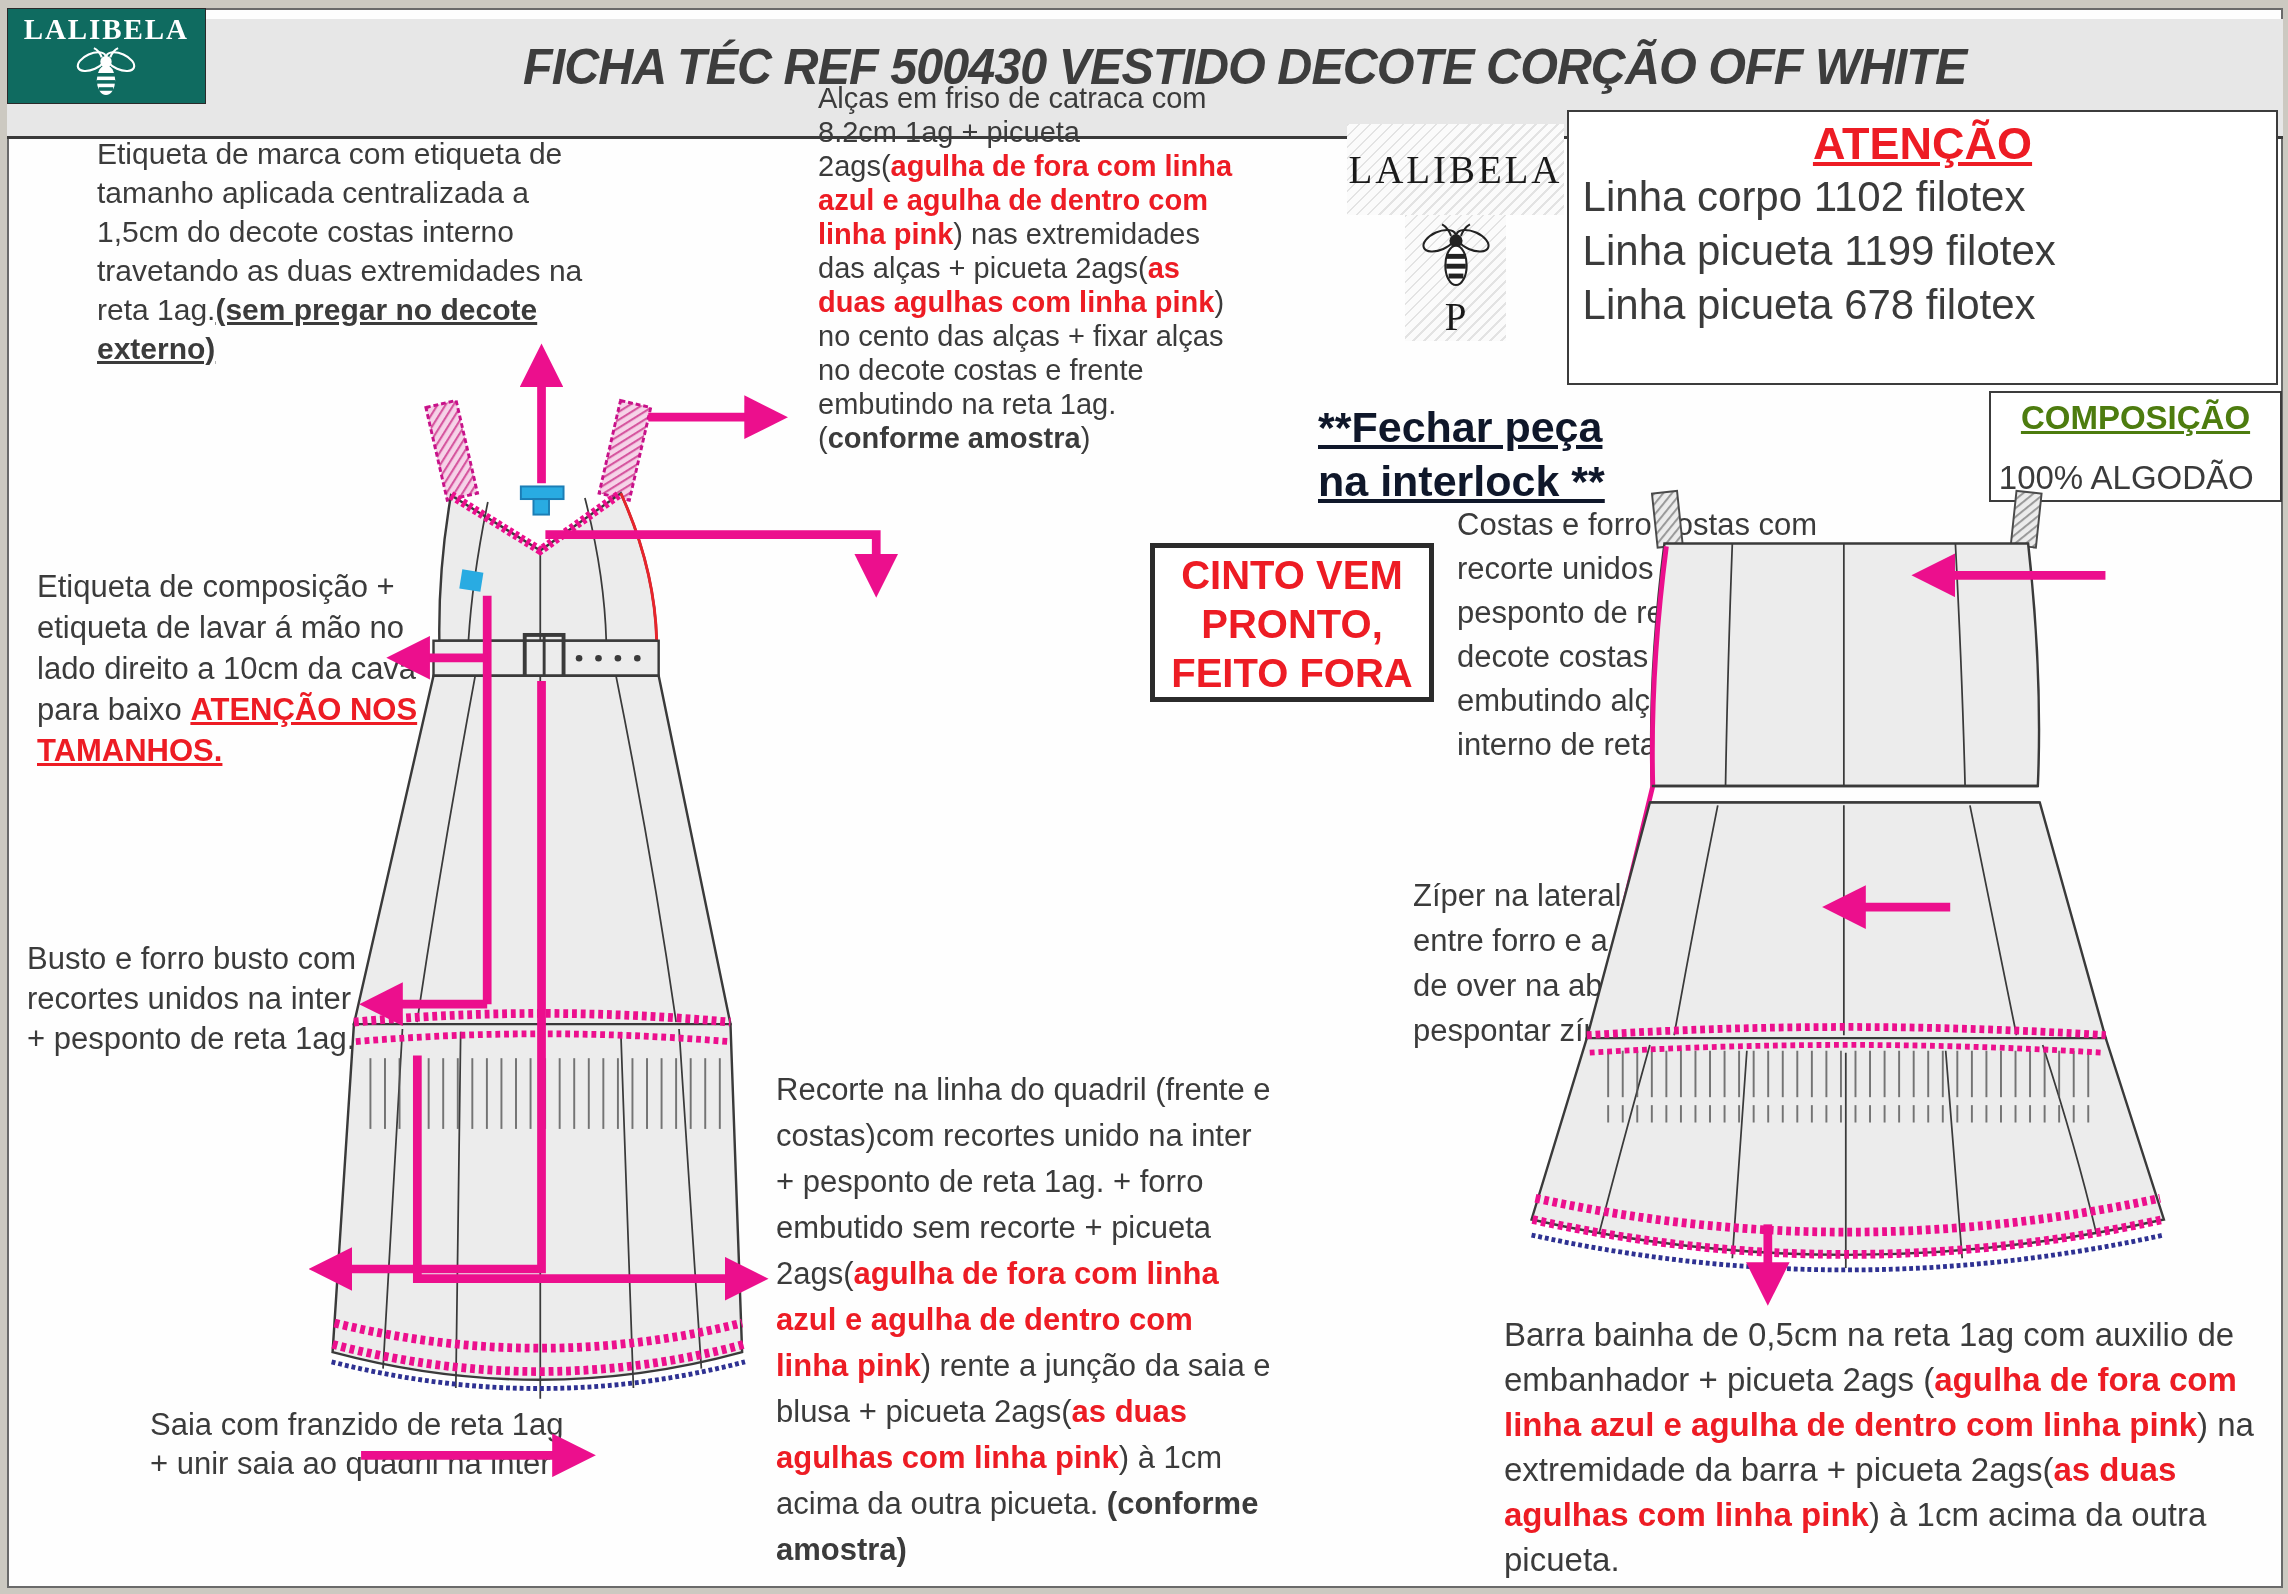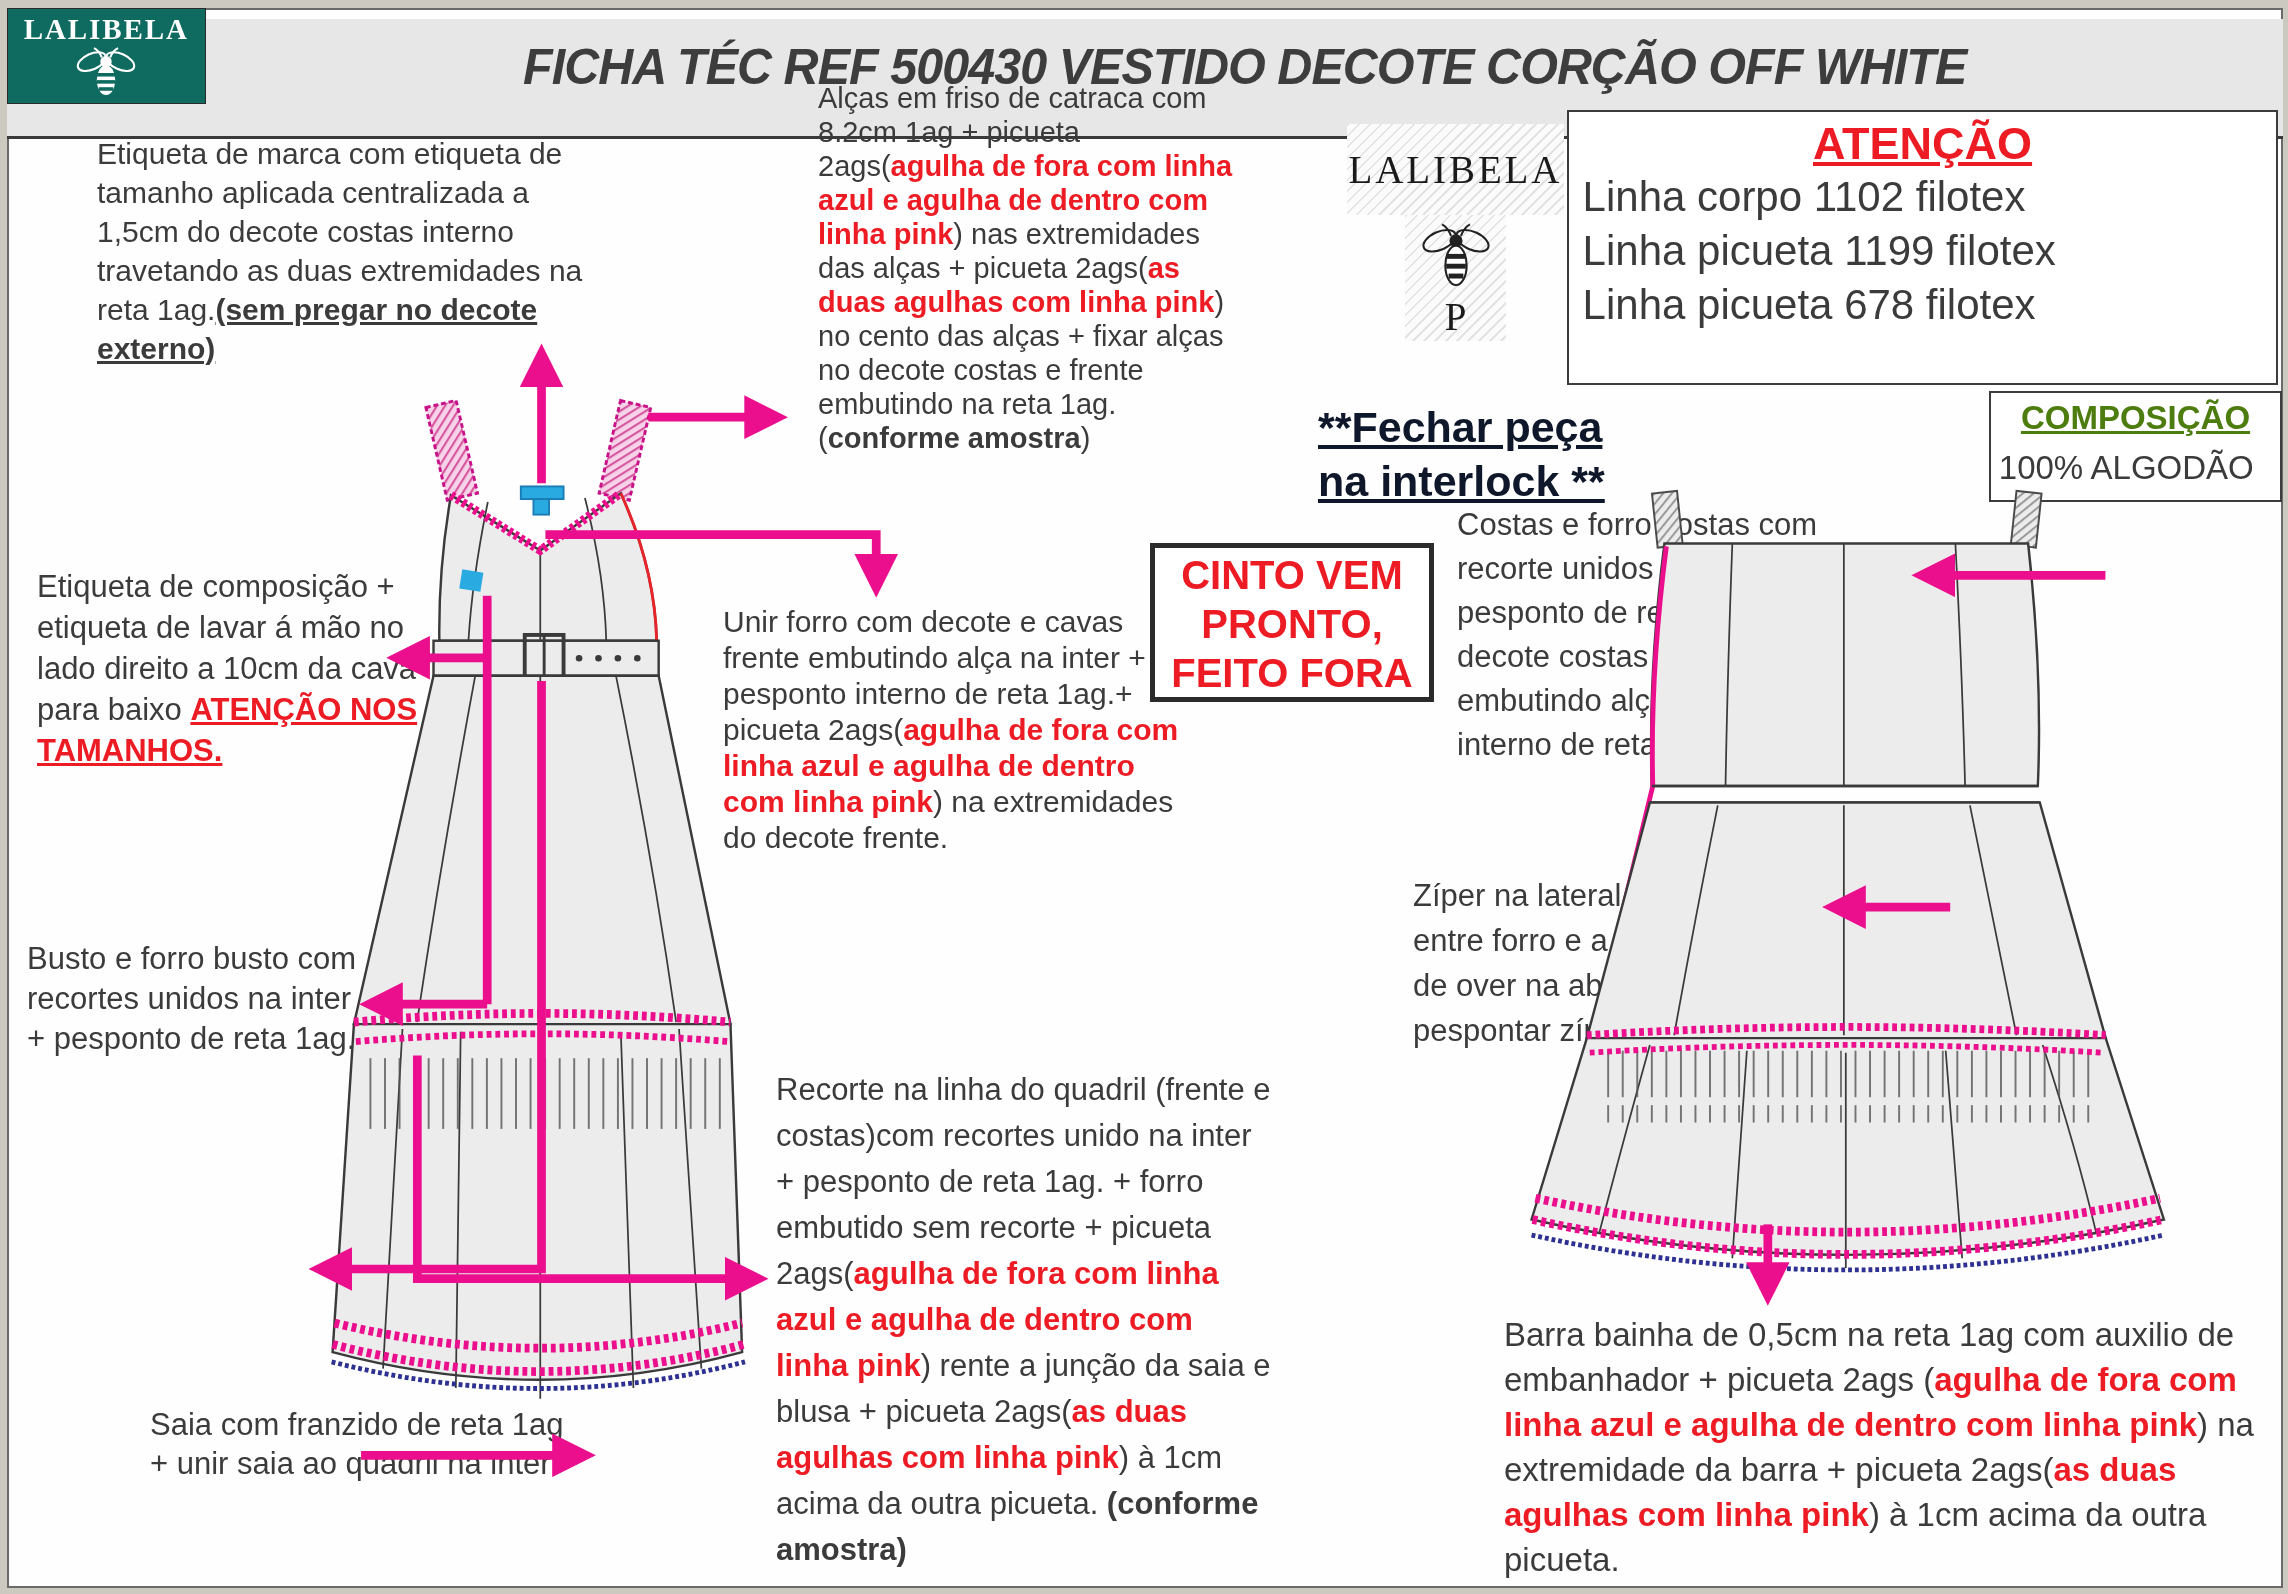--- a/index.html
+++ b/index.html
@@ -40,21 +40,21 @@
           text-decoration:underline;white-space:pre-line;color:#0f172a;margin-top:39px;}
   .attbox{position:absolute;left:1567px;top:110px;width:711px;height:275px;border:2.9px solid #3c3c3c;
           background:#fff;box-sizing:border-box;}
   .attbox .atitle{text-align:center;font-size:45px;font-weight:bold;color:#ed1c24;
                   text-decoration:underline;margin-top:5.8px;}
   .attbox .aline{font-size:42px;line-height:54px;padding-left:13.6px;color:#3b3b3b;}
   .compbox{position:absolute;left:1989px;top:391px;width:293px;height:111px;border:2.9px solid #3c3c3c;
            background:#fff;box-sizing:border-box;}
   .compbox .ctitle{text-align:center;font-size:33px;font-weight:bold;color:#4d7c0f;
                    text-decoration:underline;margin-top:5.8px;}
-  .compbox .cval{font-size:33px;padding-left:7.8px;margin-top:12px;}
+  .compbox .cval{font-size:33px;padding-left:7.8px;margin-top:22px;}
   .beltbox{position:absolute;left:1150px;top:543px;width:284px;height:159px;border:5.8px solid #2b2b2b;
            background:#ffffff;box-sizing:border-box;text-align:center;}
   .beltbox .bline{font-size:40px;line-height:49px;font-weight:bold;color:#ed1c24;}
   .beltbox .bline:first-child{margin-top:2.9px;}
   
   .hatch{background:repeating-linear-gradient(135deg,#e3e3e3 0 1.9px,#fbfbfb 1.9px 7.8px);}
   .clogo-banner{position:absolute;left:1347px;top:124px;width:217px;height:91px;text-align:center;}
   .clogo-banner .cname{font-family:"Liberation Serif",serif;font-size:39px;letter-spacing:2.9px;
                        color:#1a1a1a;line-height:91px;}
   .clogo-strip{position:absolute;left:1405px;top:215px;width:101px;height:126px;text-align:center;}
@@ -124,21 +124,20 @@
   <div class="beltbox">
     <div class="bline">CINTO VEM</div>
     <div class="bline">PRONTO,</div>
     <div class="bline">FEITO FORA</div>
   </div>
   <div class="note fechar">**Fechar peça
 na interlock **</div>
 
   <div class="note n-marca"><span class="run-n">Etiqueta de marca com etiqueta de tamanho aplicada centralizada a 1,5cm do decote costas interno travetando as duas extremidades na reta 1ag.</span><span class="run-bu">(sem pregar no decote externo)</span></div>
   <div class="note n-alcas"><span class="run-n">Alças em friso de catraca com 8.2cm 1ag + picueta 2ags(</span><span class="run-rb">agulha de fora com linha azul e agulha de dentro com linha pink</span><span class="run-n">) nas extremidades das alças + picueta 2ags(</span><span class="run-rb">as duas agulhas com linha pink</span><span class="run-n">) no cento das alças + fixar alças no decote costas e frente embutindo na reta 1ag. (</span><span class="run-b">conforme amostra</span><span class="run-n">)</span></div>
-  <div class="note n-unir"><span class="run-n">Unir forro com decote e cavas frente embutindo alça na inter + pesponto interno de reta 1ag.+ picueta 2ags(</span><span class="run-rb">agulha de fora com linha azul e agulha de dentro com linha pink</span><span class="run-n">) na extremidades do decote frente.</span></div>
   <div class="note n-comp"><span class="run-n">Etiqueta de composição + etiqueta de lavar á mão no lado direito a 10cm da cava para baixo </span><span class="run-ru">ATENÇÃO NOS TAMANHOS.</span></div>
   <div class="note n-busto">Busto e forro busto com recortes unidos na inter + pesponto de reta 1ag.</div>
   <div class="note n-saia">Saia com franzido de reta 1ag + unir saia ao quadril na inter</div>
   <div class="note n-costas">Costas e forro costas com recorte unidos na inter + pesponto de reta 1ag. Unir decote costas com forro embutindo alça + pesponto interno de reta 1ag.</div>
   <div class="note n-ziper">Zíper na lateral esquerda, embutido entre forro e a peça. Fazer limpeza de over na abertura + pregar e pespontar zíper na reta</div>
   <div class="note n-recorte"><span class="run-n">Recorte na linha do quadril (frente e costas)com recortes unido na inter + pesponto de reta 1ag. + forro embutido sem recorte + picueta 2ags(</span><span class="run-rb">agulha de fora com linha azul e agulha de dentro com linha pink</span><span class="run-n">) rente a junção da saia e blusa + picueta 2ags(</span><span class="run-rb">as duas agulhas com linha pink</span><span class="run-n">) à 1cm acima da outra picueta. </span><span class="run-b">(conforme amostra)</span></div>
   <div class="note n-barra"><span class="run-n">Barra  bainha de 0,5cm na reta 1ag com auxilio de embanhador  + picueta 2ags (</span><span class="run-rb">agulha de fora com linha azul e agulha de dentro com linha pink</span><span class="run-n">) na extremidade da barra + picueta 2ags(</span><span class="run-rb">as duas agulhas com linha pink</span><span class="run-n">) à 1cm acima da outra picueta.</span></div>
 
   <svg class="abs" style="left:218px;top:238px;" width="563" height="1184" viewBox="0 0 580 1220">
     <defs>

